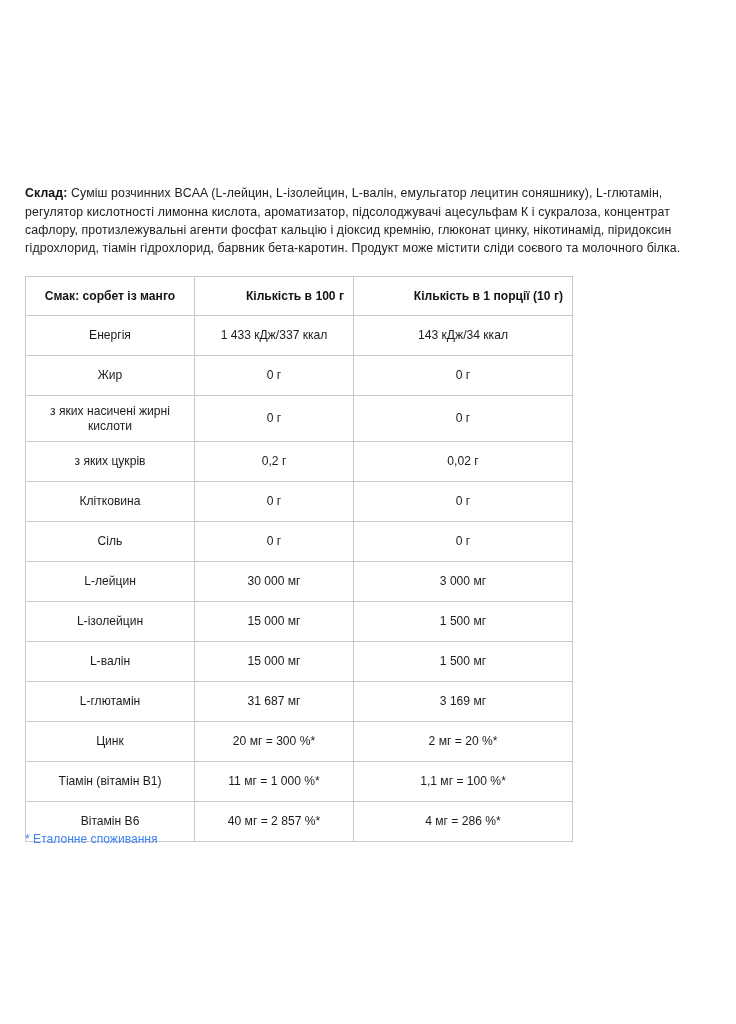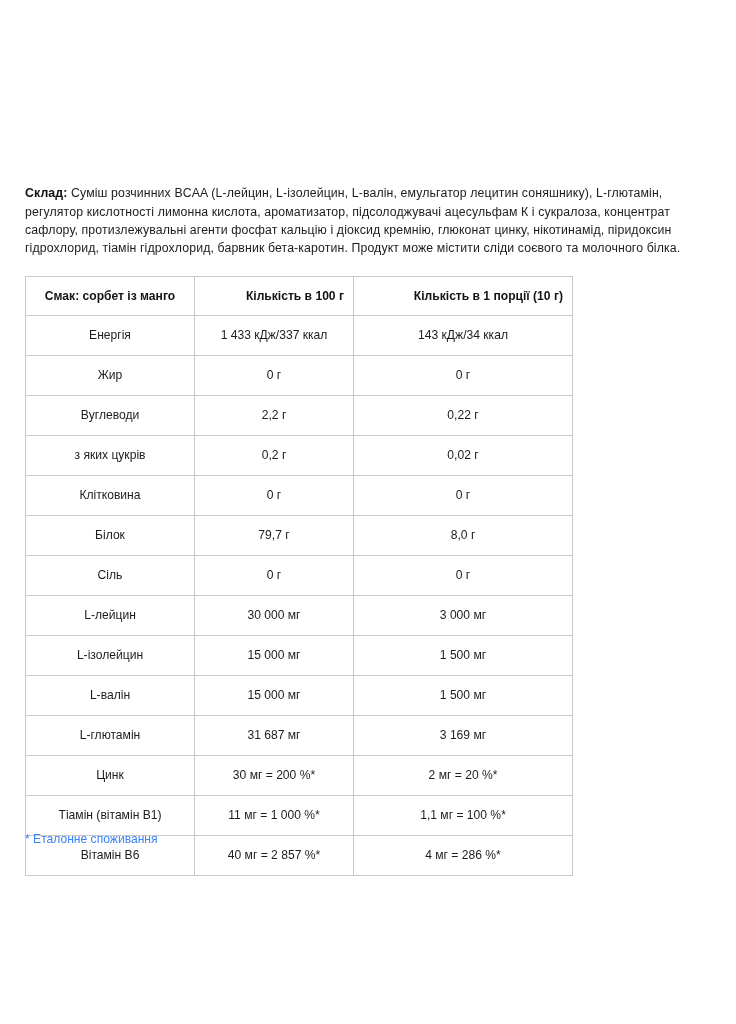--- a/index.html
+++ b/index.html
@@ -120,39 +120,34 @@
         <tr>
           <td>Енергія</td>
           <td>1 433 кДж/337 ккал</td>
           <td>143 кДж/34 ккал</td>
         </tr>
         <tr>
           <td>Жир</td>
           <td>0 г</td>
           <td>0 г</td>
         </tr>
-        <tr>
-          <td>Вуглеводи</td>
-          <td>2,2 г</td>
-          <td>0,22 г</td>
+        <tr class="tall">
+          <td>з яких насичені жирні кислоти</td>
+          <td>0 г</td>
+          <td>0 г</td>
         </tr>
         <tr>
           <td>з яких цукрів</td>
           <td>0,2 г</td>
           <td>0,02 г</td>
         </tr>
         <tr>
           <td>Клітковина</td>
           <td>0 г</td>
           <td>0 г</td>
-        </tr>
-        <tr>
-          <td>Білок</td>
-          <td>79,7 г</td>
-          <td>8,0 г</td>
         </tr>
         <tr>
           <td>Сіль</td>
           <td>0 г</td>
           <td>0 г</td>
         </tr>
         <tr>
           <td>L-лейцин</td>
           <td>30 000 мг</td>
           <td>3 000 мг</td>
@@ -167,21 +162,21 @@
           <td>15 000 мг</td>
           <td>1 500 мг</td>
         </tr>
         <tr>
           <td>L-глютамін</td>
           <td>31 687 мг</td>
           <td>3 169 мг</td>
         </tr>
         <tr>
           <td>Цинк</td>
-          <td>30 мг = 200 %*</td>
+          <td>20 мг = 300 %*</td>
           <td>2 мг = 20 %*</td>
         </tr>
         <tr>
           <td>Тіамін (вітамін B1)</td>
           <td>11 мг = 1 000 %*</td>
           <td>1,1 мг = 100 %*</td>
         </tr>
         <tr>
           <td>Вітамін B6</td>
           <td>40 мг = 2 857 %*</td>

